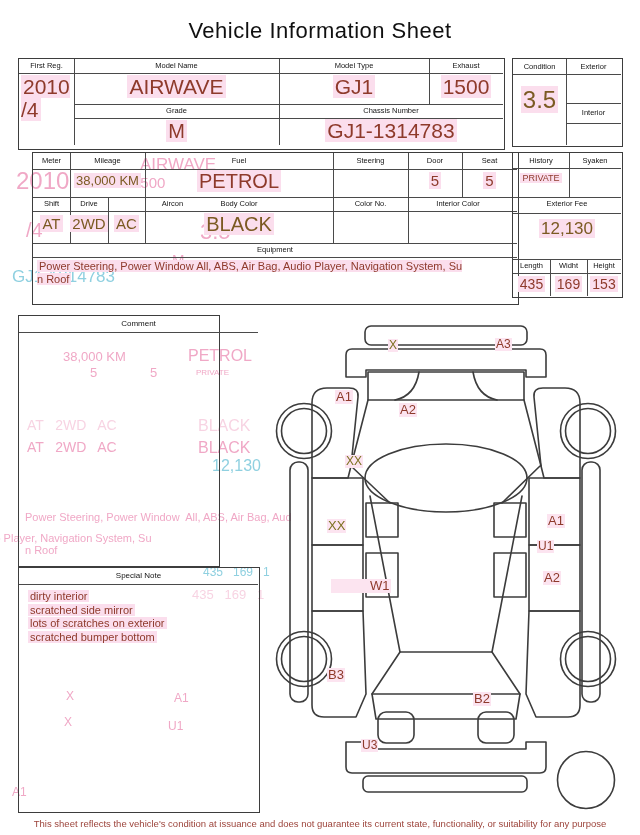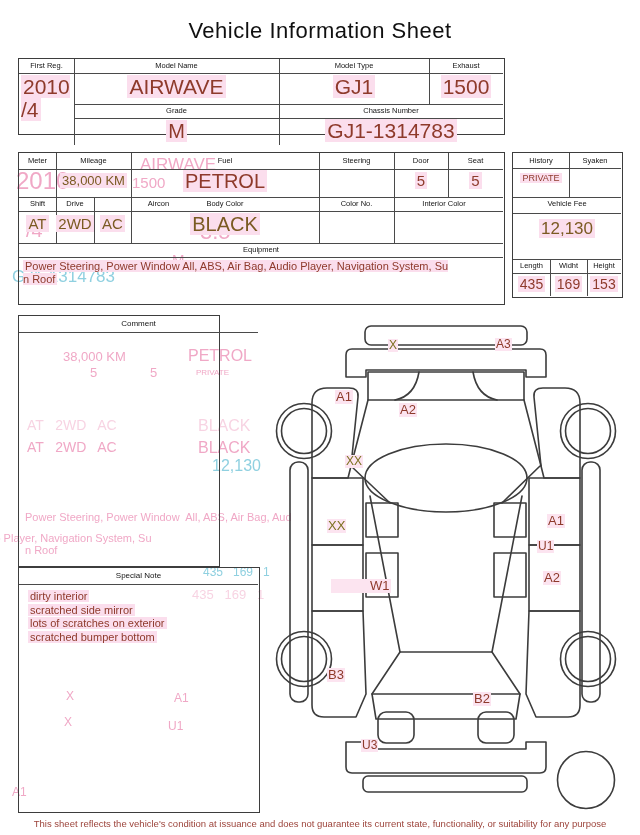--- a/index.html
+++ b/index.html
@@ -58,21 +58,21 @@
       <span class="ghost pink" style="left: 25px; top: 545px; font-size: 11px;">n Roof</span>
       <span class="ghost cyan" style="left: 203px; top: 566px; font-size: 12px;">435   169   1</span>
       <span class="ghost pink-faint" style="left: 192px; top: 588px; font-size: 13px;">435   169   1</span>
       <span class="ghost pink" style="left: 66px; top: 690px; font-size: 12px;">X</span>
       <span class="ghost pink" style="left: 64px; top: 716px; font-size: 12px;">X</span>
       <span class="ghost pink" style="left: 174px; top: 692px; font-size: 12px;">A1</span>
       <span class="ghost pink" style="left: 168px; top: 720px; font-size: 12px;">U1</span>
       <span class="ghost pink" style="left: 12px; top: 786px; font-size: 12px;">A1</span>
     </div>
 
-  <div class="box" style="left:18px;top:58px;width:487px;height:77px;">
+  <div class="box" style="left:18px;top:58px;width:487px;height:92px;">
     <div class="vline" style="left:55px;top:0;height:86px;"></div>
     <div class="vline" style="left:260px;top:0;height:86px;"></div>
     <div class="vline" style="left:410px;top:0;height:45px;"></div>
     <div class="hline" style="top:14px;left:0;width:484px;"></div>
     <div class="hline" style="top:45px;left:55px;width:429px;"></div>
     <div class="hline" style="top:59px;left:55px;width:429px;"></div>
 
     <div class="hdr" style="left:0;width:55px;top:2px;">First Reg.</div>
     <div class="hdr" style="left:55px;width:205px;top:2px;">Model Name</div>
     <div class="hdr" style="left:260px;width:150px;top:2px;">Model Type</div>
@@ -82,22 +82,32 @@
 
     <div class="vcell red left-al" style="left:2px;top:17px;width:52px;font-size:21px;"><span class="hl">2010
 /4</span></div>
     <div class="vcell red" style="left:55px;top:17px;width:205px;font-size:21px;"><span class="hl">AIRWAVE</span></div>
     <div class="vcell red" style="left:260px;top:17px;width:150px;font-size:21px;"><span class="hl">GJ1</span></div>
     <div class="vcell red" style="left:410px;top:17px;width:74px;font-size:21px;"><span class="hl">1500</span></div>
     <div class="vcell red" style="left:55px;top:62px;width:205px;font-size:20px;"><span class="hl">M</span></div>
     <div class="vcell red" style="left:260px;top:61px;width:224px;font-size:21px;"><span class="hl">GJ1-1314783</span></div>
   </div>
 
-
-  <div class="box" style="left:18px;top:152px;width:487px;height:153px;padding-left:20px;">
+  <div class="box" style="left:512px;top:58px;width:111px;height:89px;">
+    <div class="vline" style="left:53px;top:0;height:86px;"></div>
+    <div class="hline" style="top:15px;left:0;width:108px;"></div>
+    <div class="hline" style="top:44px;left:53px;width:55px;"></div>
+    <div class="hline" style="top:64px;left:53px;width:55px;"></div>
+    <div class="hdr" style="left:0;width:53px;top:2.5px;">Condition</div>
+    <div class="hdr" style="left:53px;width:55px;top:2.5px;">Exterior</div>
+    <div class="hdr" style="left:53px;width:55px;top:49px;">Interior</div>
+    <div class="vcell brown" style="left:0;top:28px;width:53px;font-size:24px;"><span class="hl">3.5</span></div>
+  </div>
+
+  <div class="box" style="left:32px;top:152px;width:487px;height:153px;padding-left:20px;">
     <div class="vline" style="left:37px;top:0;height:90px;"></div>
     <div class="vline" style="left:112px;top:0;height:90px;"></div>
     <div class="vline" style="left:300px;top:0;height:90px;"></div>
     <div class="vline" style="left:375px;top:0;height:90px;"></div>
     <div class="vline" style="left:429px;top:0;height:44px;"></div>
     <div class="vline" style="left:75px;top:44px;height:46px;"></div>
     <div class="hline" style="top:16px;left:0;width:484px;"></div>
     <div class="hline" style="top:44px;left:0;width:484px;"></div>
     <div class="hline" style="top:58px;left:0;width:484px;"></div>
     <div class="hline" style="top:90px;left:0;width:484px;"></div>
@@ -139,21 +149,21 @@
     <div class="hline" style="top:15px;left:0;width:108px;"></div>
     <div class="hline" style="top:44px;left:0;width:108px;"></div>
     <div class="hline" style="top:60px;left:0;width:108px;"></div>
     <div class="hline" style="top:106px;left:0;width:108px;"></div>
     <div class="hline" style="top:120px;left:0;width:108px;"></div>
 
     <div class="hdr" style="left:0;width:56px;top:2.5px;">History</div>
     <div class="hdr" style="left:56px;width:52px;top:2.5px;">Syaken</div>
     <div class="vcell red" style="left:0;top:21px;width:56px;font-size:9px;"><span class="hl">PRIVATE</span></div>
 
-    <div class="hdr" style="left:0;width:108px;top:46px;">Vehicle Fee</div>
+    <div class="hdr" style="left:0;width:108px;top:46px;">Exterior Fee</div>
     <div class="vcell brown" style="left:0;top:67px;width:108px;font-size:17px;"><span class="hl">12,130</span></div>
 
     <div class="hdr" style="left:0;width:37px;top:108px;">Length</div>
     <div class="hdr" style="left:37px;width:37px;top:108px;">Widht</div>
     <div class="hdr" style="left:74px;width:34px;top:108px;">Height</div>
     <div class="vcell red" style="left:0;top:124px;width:37px;font-size:14px;"><span class="hl">435</span></div>
     <div class="vcell red" style="left:37px;top:124px;width:37px;font-size:14px;"><span class="hl">169</span></div>
     <div class="vcell red" style="left:74px;top:124px;width:34px;font-size:14px;"><span class="hl">153</span></div>
   </div>
 

